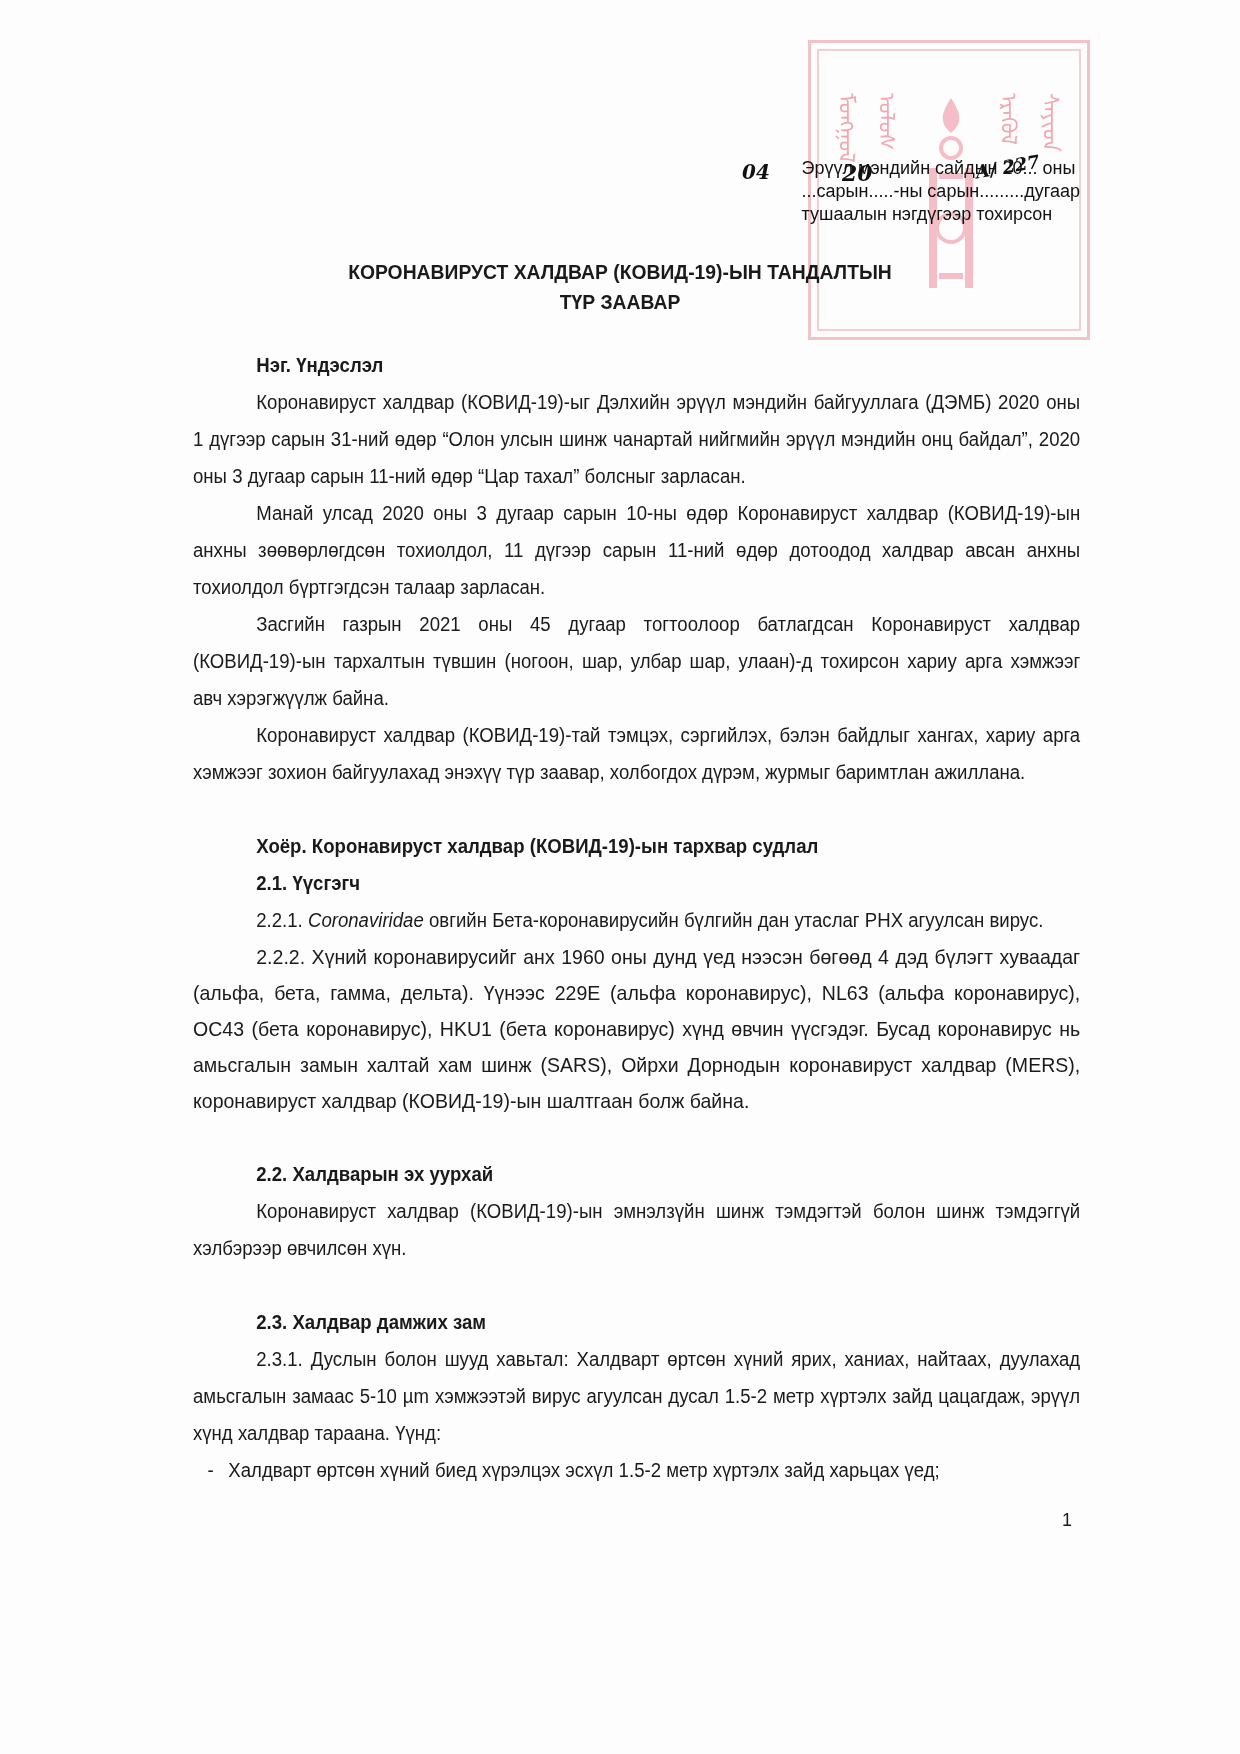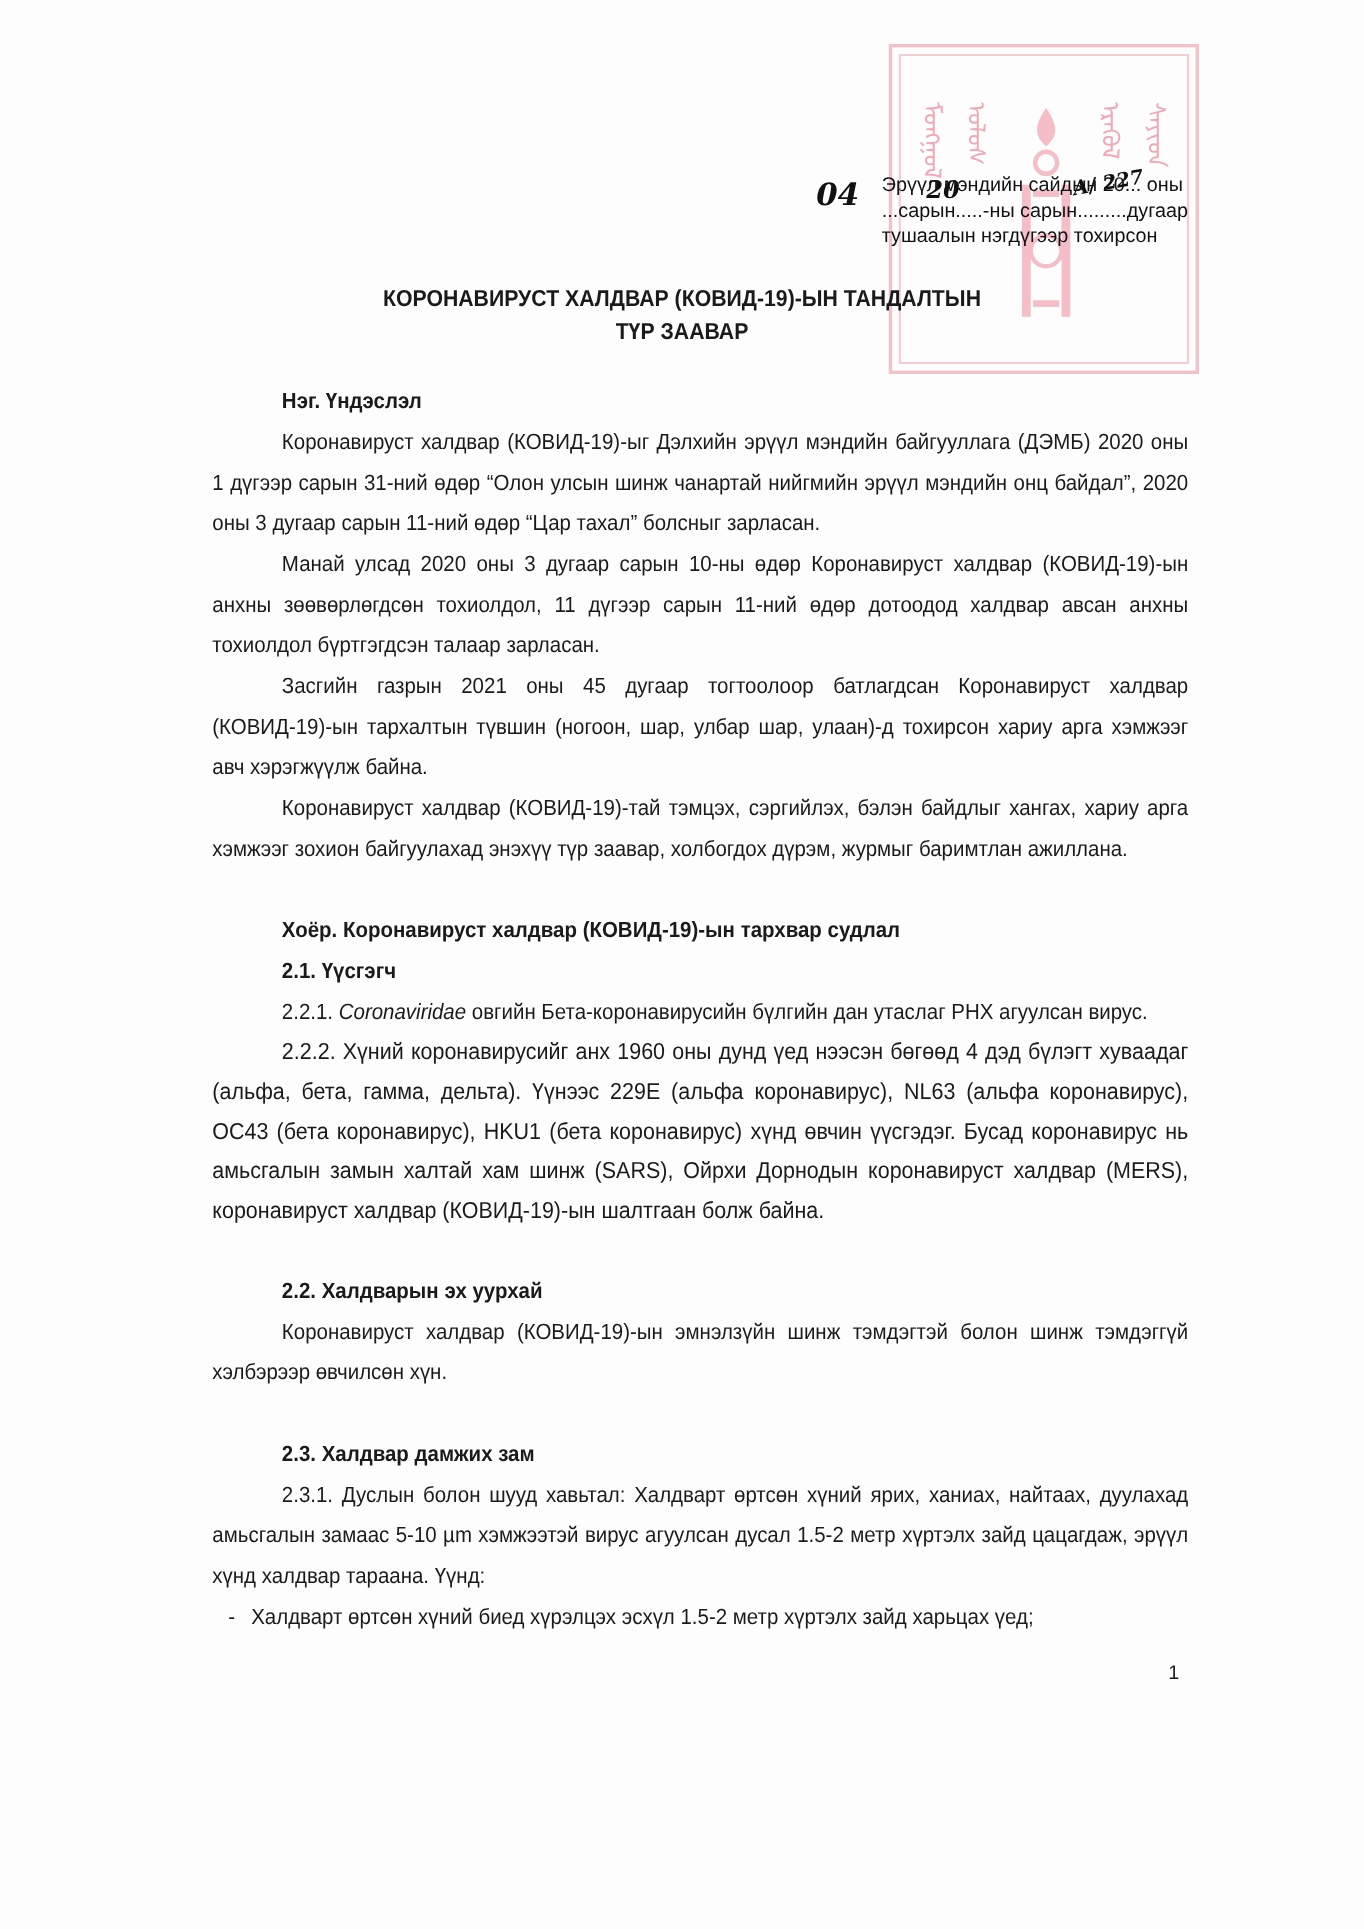--- a/index.html
+++ b/index.html
@@ -54,21 +54,21 @@
   </svg>
   <div class="script" style="left:190px;">ᠡᠷᠡᠭᠦᠯ</div>
   <div class="script" style="left:232px;">ᠰᠠᠶᠢᠳ</div>
 </div>
 
 <div class="attach">
   <div>Эрүүл мэндийн сайдын 20... оны</div>
   <div>...сарын.....-ны сарын.........дугаар</div>
   <div>тушаалын нэгдүгээр тохирсон</div>
 </div>
-<span class="hand" style="left:742px; top:160px; font-size:28px;">04</span>
+<span class="hand" style="left:742px; top:160px; font-size:20px;">04</span>
 <span class="hand" style="left:842px; top:160px; font-size:22px;">20</span>
 <span class="hand" style="left:975px; top:156px; font-size:18px; transform:rotate(-10deg);">А/ 227</span>
 
 <div class="title">
   <div>КОРОНАВИРУСТ ХАЛДВАР (КОВИД-19)-ЫН ТАНДАЛТЫН</div>
   <div>ТҮР ЗААВАР</div>
 </div>
 
 <div class="body">
   <div class="h">Нэг. Үндэслэл</div>

